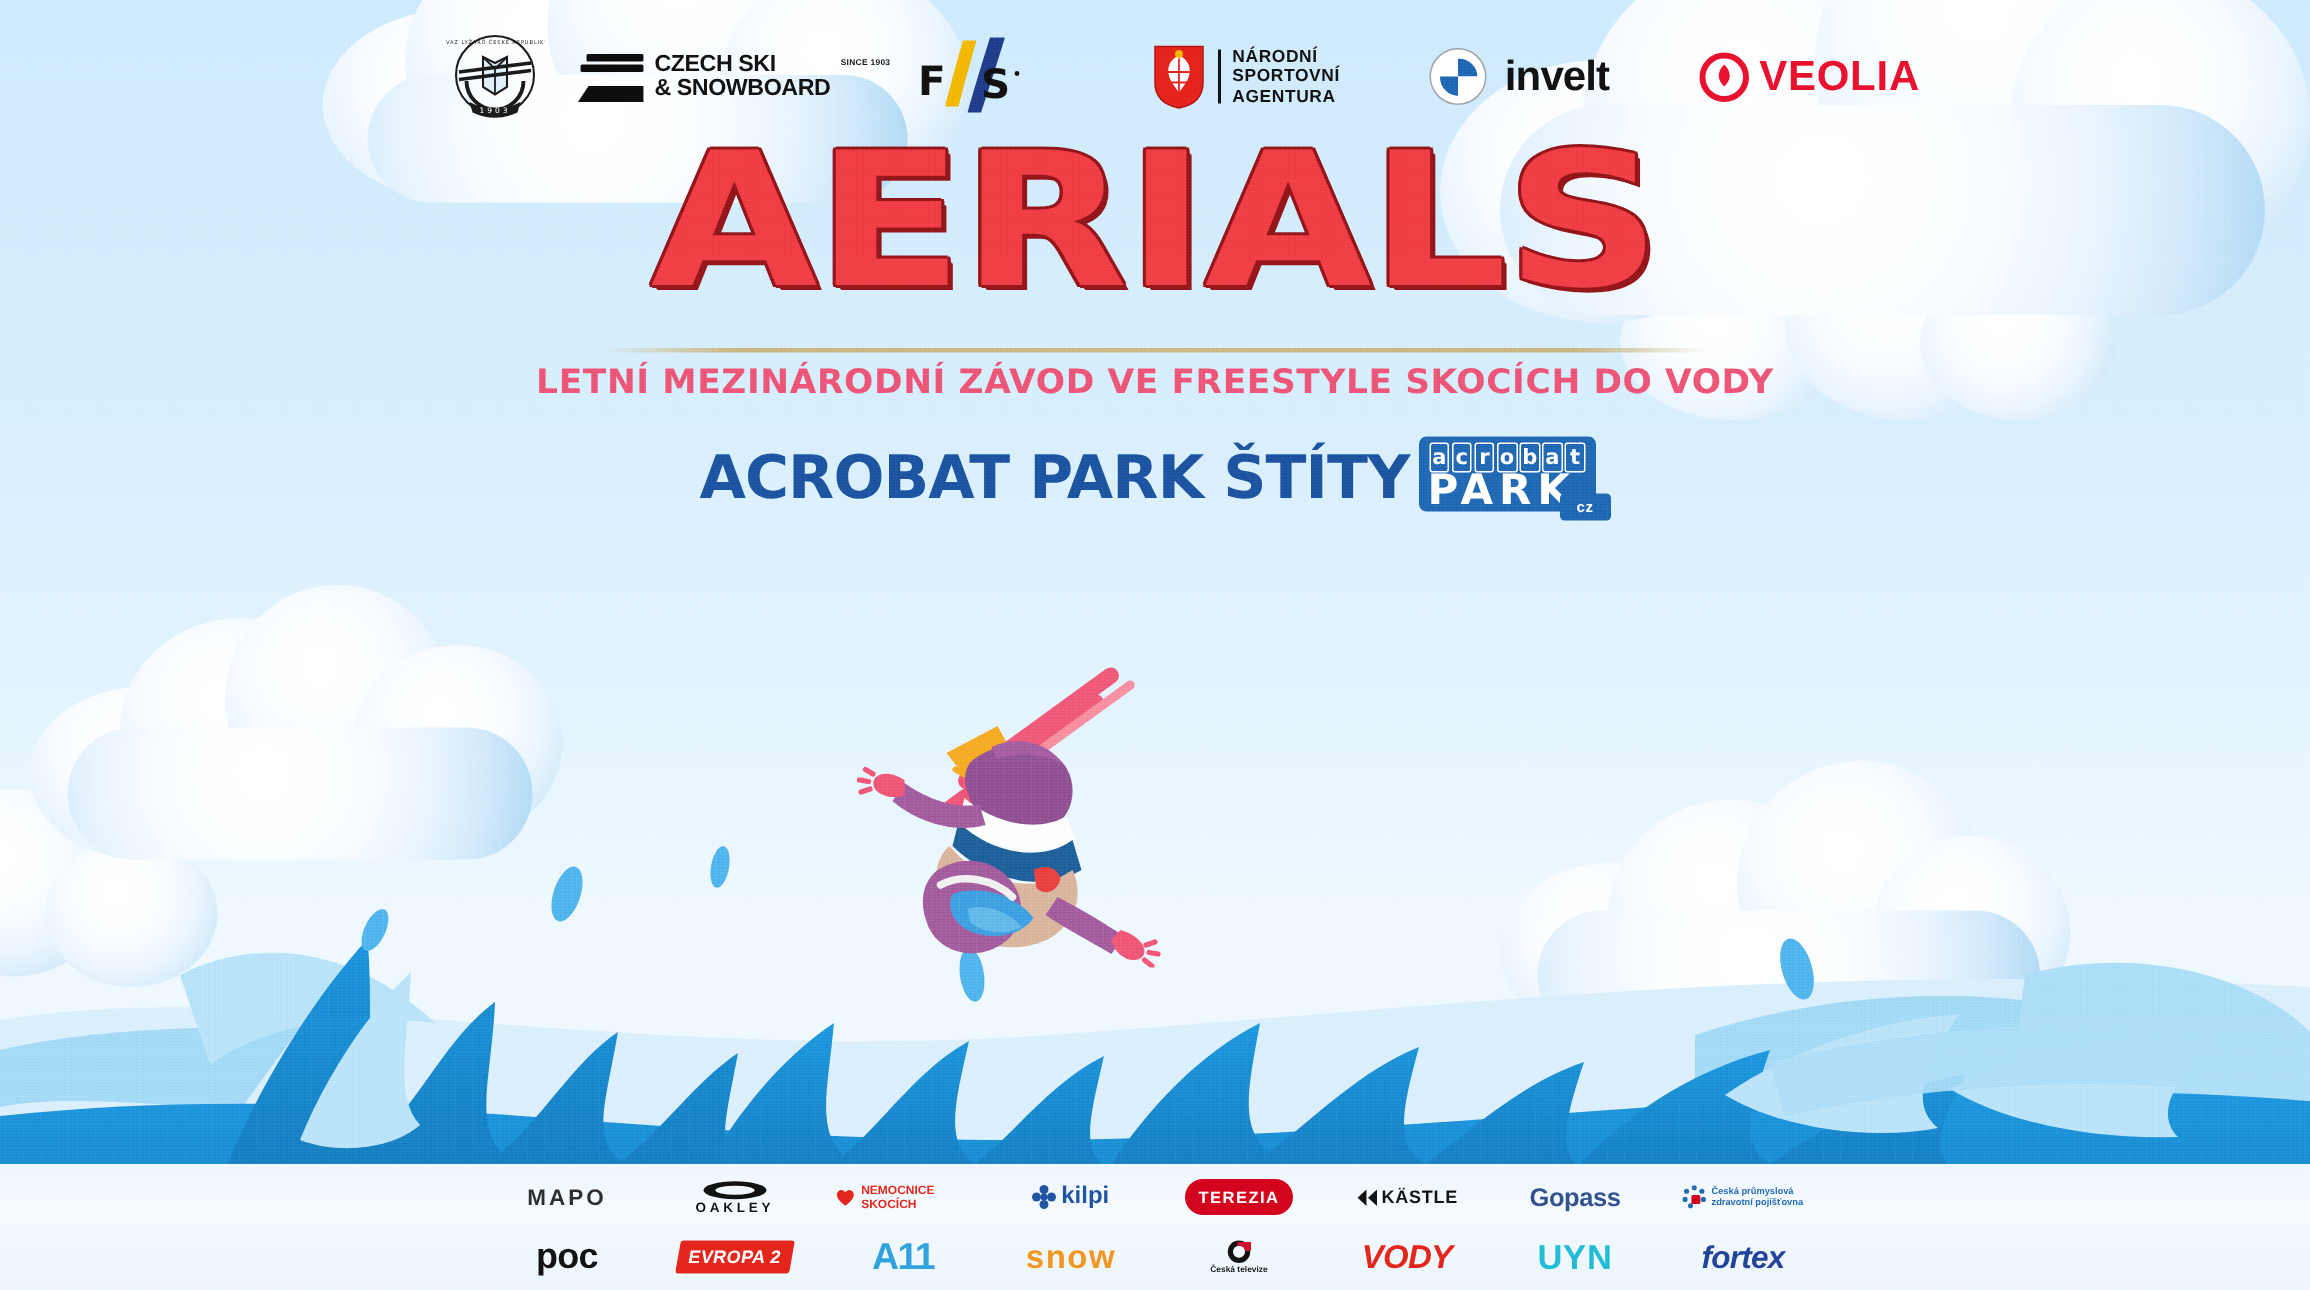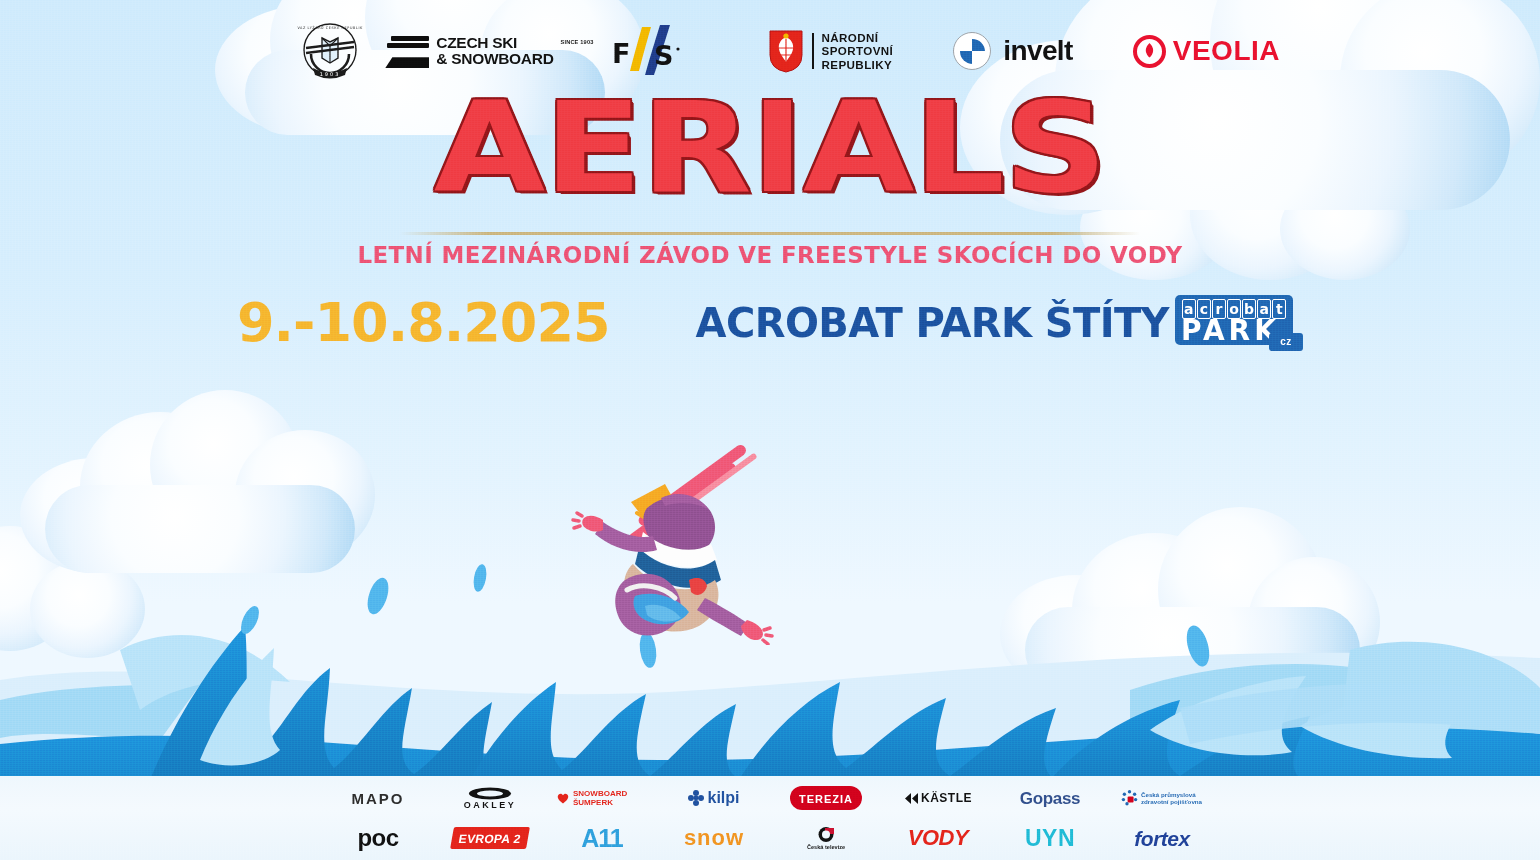--- a/index.html
+++ b/index.html
@@ -255,21 +255,21 @@
           <path d="M2 2 H34 V26 Q34 40 18 43 Q2 40 2 26 Z" fill="#e2231a" stroke="#b01010" stroke-width="1"></path>
           <path d="M18 8 c-5 2 -8 7 -7 12 c1 6 5 9 7 13 c2 -4 6 -7 7 -13 c1 -5 -2 -10 -7 -12 z" fill="#ffffff"></path>
           <path d="M18 10 v24 M10 19 h16 M12 26 h12" stroke="#e2231a" stroke-width="1.2"></path>
           <circle cx="18" cy="7" r="2.6" fill="#f2b500"></circle>
         </svg>
       </div>
       <div class="divider"></div>
       <div class="txt">
         <div>NÁRODNÍ</div>
         <div>SPORTOVNÍ</div>
-        <div>REPUBLIKY</div>
+        <div>AGENTURA</div>
       </div>
     </div>
 
     <div class="tl-item invelt">
       <div class="bmw">
         <div class="inner">
           <div class="q" style="left:0;top:0;background:#fff;"></div>
           <div class="q" style="right:0;top:0;background:#1f63b0;"></div>
           <div class="q" style="left:0;bottom:0;background:#1f63b0;"></div>
           <div class="q" style="right:0;bottom:0;background:#fff;"></div>
@@ -286,21 +286,20 @@
       </div>
       <div class="word">VEOLIA</div>
     </div>
   </div>
 
   <div class="headline">AERIALS</div>
   <div class="rule"></div>
   <div class="subtitle">LETNÍ MEZINÁRODNÍ ZÁVOD VE FREESTYLE SKOCÍCH DO VODY</div>
 
   <div class="dateline">
-    <div class="date">9.-10.8.2025</div>
     <div class="venue-wrap">
       <div class="venue">ACROBAT PARK ŠTÍTY</div>
       <div class="ap-logo">
         <div class="ap-box"></div>
         <div class="ap-acrobat">
           <span>a</span>
           <span>c</span>
           <span>r</span>
           <span>o</span>
           <span>b</span>
@@ -431,21 +430,21 @@
               <ellipse cx="22" cy="6.5" rx="13" ry="3" fill="#eef7fd"></ellipse>
             </svg>
           <span class="sp-txt" style="color:#111;font-size:9px;letter-spacing:2.5px;">OAKLEY</span>
         </div>
       </div>
       <div class="sp-cell">
         <div style="display:flex;align-items:center;gap:3px;">
           <svg width="18" height="18" viewBox="0 0 18 18">
               <path d="M9 16 C2 11 1 7 3.5 4.5 C5.5 2.5 8 3.5 9 5.5 C10 3.5 12.5 2.5 14.5 4.5 C17 7 16 11 9 16 Z" fill="#e2231a"></path>
             </svg>
-          <span style="color:#e2231a;font-weight:bold;font-size:8px;line-height:9px;text-align:left;">SNOWBOARD ŠUMPERK</span>
+          <span style="color:#e2231a;font-weight:bold;font-size:8px;line-height:9px;text-align:left;">NEMOCNICE SKOCÍCH</span>
         </div>
       </div>
       <div class="sp-cell">
         <div style="display:flex;align-items:flex-start;gap:3px;">
           <svg width="16" height="16" viewBox="0 0 16 16">
               <circle cx="8" cy="3" r="3" fill="#1f4e9c"></circle>
               <circle cx="8" cy="13" r="3" fill="#1f4e9c"></circle>
               <circle cx="3" cy="8" r="3" fill="#1f4e9c"></circle>
               <circle cx="13" cy="8" r="3" fill="#1f4e9c"></circle>
               <circle cx="8" cy="8" r="2.4" fill="#1f4e9c"></circle>

